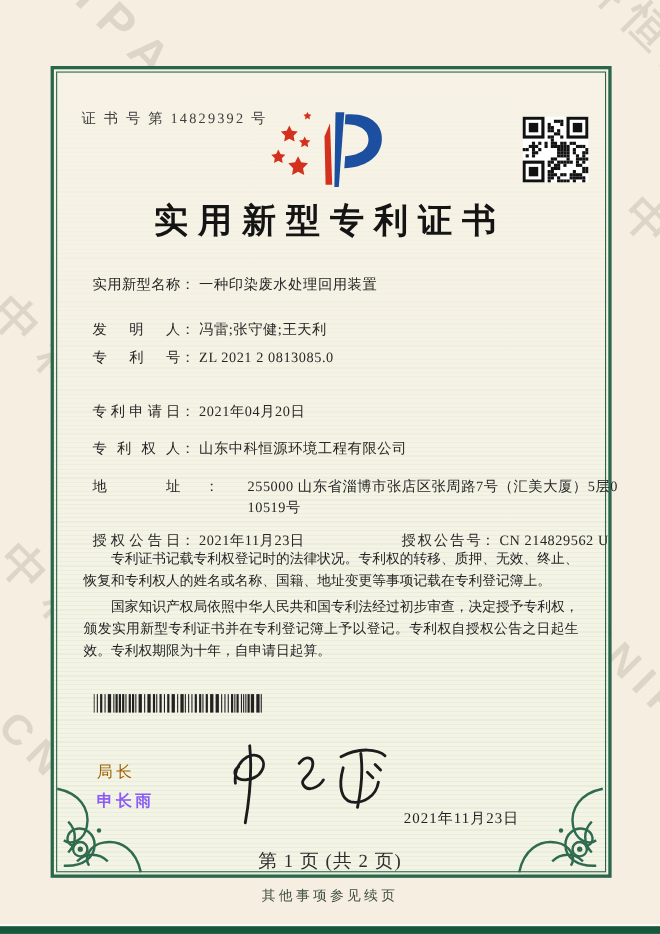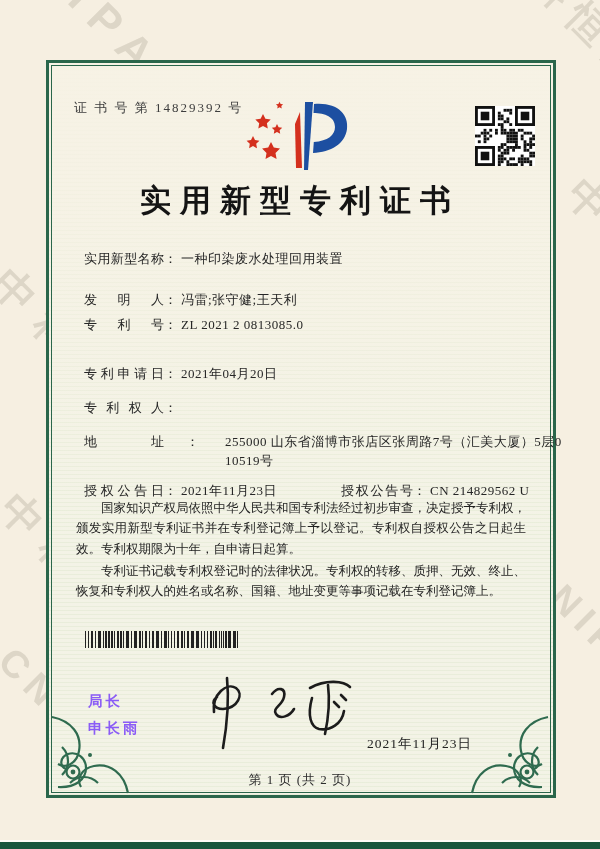--- a/index.html
+++ b/index.html
@@ -39,31 +39,31 @@
   .logo { position:absolute; left:233px; top:98px; }
   .qr { position:absolute; left:475px; top:106px; }
   .title { position:absolute; left:0; top:180px; width:100%; text-align:center;
            font-size:31px; font-weight:bold; color:#141414; letter-spacing:9px; }
   .frow { position:absolute; left:84px; font-size:13px; color:#262626; display:flex; align-items:flex-start; }
   .f-label { display:inline-block; width:80px; text-align:justify; text-align-last:justify; flex:0 0 80px; }
   .f-colon { flex:0 0 auto; }
   .f-value { margin-left:4px; max-width:360px; letter-spacing:0.5px; line-height:1.45; }
   .r1 { top:250px; } .r2 { top:291px; } .r3 { top:316px; } .r4 { top:365px; }
   .r5 { top:377px;margin-top:22px; } .r6 { top:433px;gap:22px; } .r7 { top:482px; }
-  .fgroup2 { display:flex; margin-left:64px; }
+  .fgroup2 { display:flex; margin-left:88px; }
   .fgroup2 .f-label { width:72px; flex-basis:72px; }
   .paras { position:absolute; left:76px; top:498px; width:450px; font-size:12.5px;
            color:#1f1f1f; line-height:1.62; text-align:justify; }
   .paras p { text-indent:2em; margin-bottom:2px; }
   .barcode { position:absolute; left:85px; top:631px; }
-  .signer-title { position:absolute; left:88px; top:692px; font-size:14.5px; font-weight:700; color:#8b5cf6; letter-spacing:3px; }
+  .signer-title { position:absolute; left:88px; top:692px; font-size:14.5px; font-weight:400; color:#a16207; letter-spacing:3px; }
   .signer-name  { position:absolute; left:88px; top:719px; font-size:14.5px; font-weight:600; color:#8b5cf6; letter-spacing:3px; }
   .signature { position:absolute; left:192px; top:670px; }
   .issue-date { position:absolute; right:128px; top:735px; font-size:13.5px; color:#222; letter-spacing:1px; }
-  .page-info { position:absolute; left:0; top:771px; width:100%; text-align:center; font-size:13px; color:#2e2e2e; letter-spacing:1px; }
+  .page-info { position:absolute; left:0; top:771px; width:100%; text-align:center; font-size:17px; color:#2e2e2e; letter-spacing:1px; }
   .footer-note { position:absolute; left:0; top:806px; width:100%; text-align:center;
                  font-size:12.5px; color:#3f4f41; letter-spacing:3px; }
   .bottom-band { position:absolute; left:0; bottom:0; width:100%; height:9px;
                  background:#17573c; border-top:2px solid #fdfdf6; }
 </style>
 </head>
 <body>
 
 <div class="page">
 
@@ -277,40 +277,41 @@
     <span class="f-value">ZL 2021 2 0813085.0</span>
   </div>
   <div class="frow r4">
     <span class="f-label">专利申请日</span>
       <span class="f-colon">：</span>
     <span class="f-value">2021年04月20日</span>
   </div>
   <div class="frow r5">
     <span class="f-label">专利权人</span>
       <span class="f-colon">：</span>
+    <span class="f-value">山东中科恒源环境工程有限公司</span>
   </div>
   <div class="frow r6">
     <span class="f-label">地址</span>
       <span class="f-colon">：</span>
     <span class="f-value">255000 山东省淄博市张店区张周路7号（汇美大厦）5层0 10519号</span>
   </div>
   <div class="frow r7">
     <span class="f-label">授权公告日</span>
       <span class="f-colon">：</span>
     <span class="f-value">2021年11月23日</span>
     <span class="fgroup2">
       <span class="f-label">授权公告号</span>
         <span class="f-colon">：</span>
       <span class="f-value">CN 214829562 U</span>
     </span>
   </div>
 
   <div class="paras">
+    <p>专利证书记载专利权登记时的法律状况。专利权的转移、质押、无效、终止、恢复和专利权人的姓名或名称、国籍、地址变更等事项记载在专利登记簿上。</p>
     <p>国家知识产权局依照中华人民共和国专利法经过初步审查，决定授予专利权，颁发实用新型专利证书并在专利登记簿上予以登记。专利权自授权公告之日起生效。专利权期限为十年，自申请日起算。</p>
-    <p>专利证书记载专利权登记时的法律状况。专利权的转移、质押、无效、终止、恢复和专利权人的姓名或名称、国籍、地址变更等事项记载在专利登记簿上。</p>
   </div>
 
   <svg class="barcode" id="barcode" width="155" height="17" viewBox="0 0 155 17">
       <rect x="0" y="0" width="1" height="17" fill="#222"></rect>
       <rect x="3" y="0" width="1" height="17" fill="#222"></rect>
       <rect x="6" y="0" width="2" height="17" fill="#222"></rect>
       <rect x="10" y="0" width="1" height="17" fill="#222"></rect>
       <rect x="13" y="0" width="3" height="17" fill="#222"></rect>
       <rect x="18" y="0" width="1" height="17" fill="#222"></rect>
       <rect x="20" y="0" width="2" height="17" fill="#222"></rect>
@@ -365,15 +366,16 @@
       <path d="M118,18 C134,9 152,11 158,17"></path>
       <path d="M136,15 C138,31 136,50 133,64"></path>
       <path d="M120,28 C115,46 119,57 127,59 C138,61 150,54 152,41"></path>
       <path d="M142,32 l5,5"></path>
       <path d="M149,25 l5,5"></path>
     </g>
   </svg>
 
   <div class="issue-date">2021年11月23日</div>
   <div class="page-info">第 1 页 (共 2 页)</div>
+  <div class="footer-note">其他事项参见续页</div>
   <div class="bottom-band"></div>
 
 </div>
 
 </body></html>

